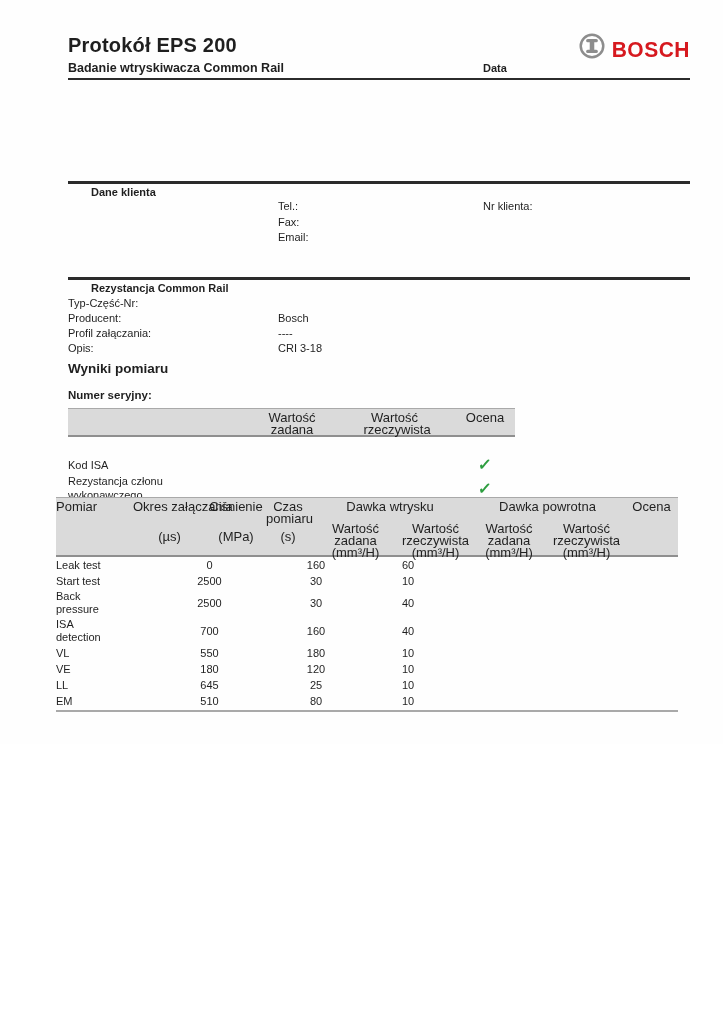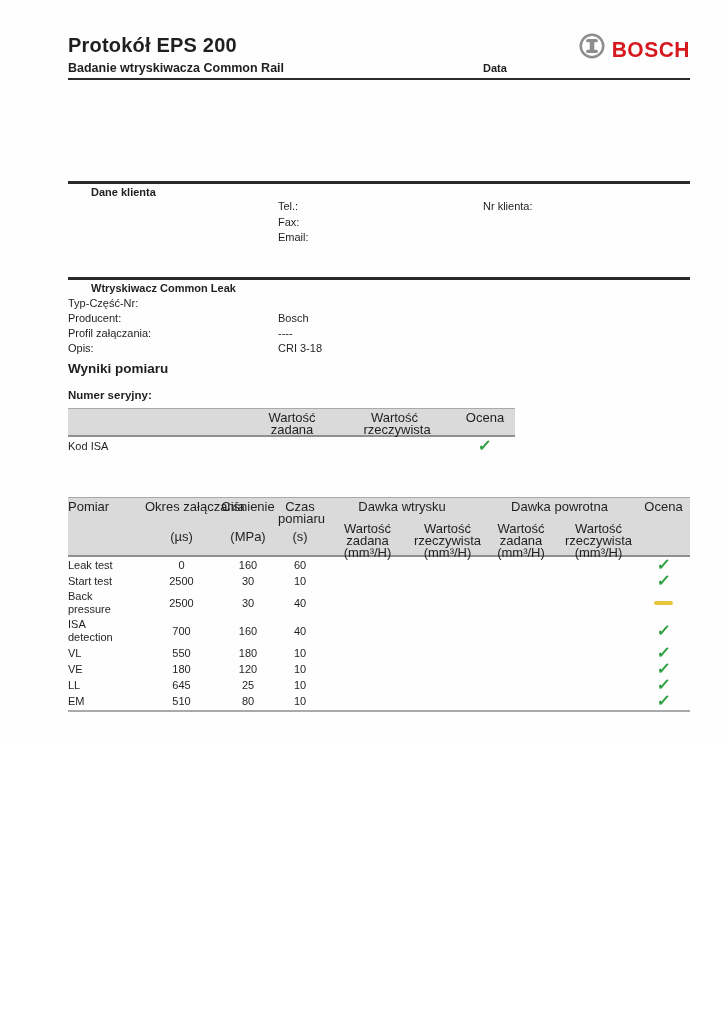--- a/index.html
+++ b/index.html
@@ -71,34 +71,34 @@
     display:grid;grid-template-columns:182px 84px 121px 60px;
     height:29px;align-items:start;padding-top:3px;
   }
   .summary-head .wrap span{display:inline-block;max-width:62px;}
   .summary-body-row{
     display:grid;grid-template-columns:182px 84px 121px 60px;
     align-items:center;
   }
   .summary-body-row .rowlabel{font-size:11px;line-height:13.5px;padding:1.5px 0;}
   .summary-body-row .rowlabel span{display:inline-block;max-width:105px;}
-  .sum-r0{margin-top:1px;min-height:16px;}
+  .sum-r0{margin-top:20px;min-height:16px;}
   .sum-r1{min-height:28px;}
 
   
-  .main-table{left:68px;top:497px;width:622px;}
+  .main-table{left:56px;top:497px;width:622px;}
   .mcols{display:grid;grid-template-columns:77px 73px 60px 44px 91px 69px 78px 77px 53px;}
   .main-head{height:60px;padding-top:3px;box-sizing:border-box;
     grid-template-rows:22px 32px;}
   .main-head .h1{align-self:start;}
   .main-head .nowrap{white-space:nowrap;}
   .main-head .left{text-align:left;}
   .main-head .sub{align-self:start;}
   .main-head .unit{align-self:end;padding-bottom:12px;}
-  .main-body .mrow{min-height:15px;align-items:center;}
+  .main-body .mrow{min-height:15px;align-items:center;gap:40px;}
   .main-body .name{font-size:11px;line-height:13px;padding:1px 0;}
   .main-body .name span{display:inline-block;max-width:58px;}
   .main-body .num{font-size:11px;text-align:center;}
   .main-body{border-bottom:2px solid #a9a9a9;padding-bottom:1px;}
 
   
   .footer-rule{left:68px;top:957px;width:622px;height:1.5px;background:#3a3a3a;}
   .strona{left:76px;top:962px;font-size:15px;}
   .bosch-logo-footer{top:959px;right:33px;}
 </style>
@@ -125,21 +125,21 @@
   </div>
 
   <div class="abs rule-dark sec1-rule"></div>
   <div class="abs blabel dane-klienta">Dane klienta</div>
   <div class="abs label tel-label">Tel.:</div>
   <div class="abs label fax-label">Fax:</div>
   <div class="abs label email-label">Email:</div>
   <div class="abs label nrklienta-label">Nr klienta:</div>
 
   <div class="abs rule-dark sec2-rule"></div>
-  <div class="abs blabel wtryskiwacz-title">Wtryskiwacz Common Leak</div>
+  <div class="abs blabel wtryskiwacz-title">Rezystancja Common Rail</div>
 
   <div class="abs label inj-label inj-r0">Typ-Część-Nr:</div>
   <div class="abs label inj-value inj-r0"></div>
   <div class="abs label inj-label inj-r1">Producent:</div>
   <div class="abs label inj-value inj-r1">Bosch</div>
   <div class="abs label inj-label inj-r2">Profil załączania:</div>
   <div class="abs label inj-value inj-r2">----</div>
   <div class="abs label inj-label inj-r3">Opis:</div>
   <div class="abs label inj-value inj-r3">CRI 3-18</div>
 
@@ -148,20 +148,26 @@
 
   <div class="abs summary-table">
     <div class="summary-head band">
       <div class="hcell"></div>
       <div class="hcell">Wartość zadana</div>
       <div class="hcell wrap"><span>Wartość rzeczywista</span></div>
       <div class="hcell">Ocena</div>
     </div>
     <div class="summary-body-row sum-r0">
       <div class="rowlabel"><span>Kod ISA</span></div>
+      <div></div>
+      <div></div>
+      <div class="result ok"></div>
+    </div>
+    <div class="summary-body-row sum-r1">
+      <div class="rowlabel"><span>Rezystancja członu wykonawczego</span></div>
       <div></div>
       <div></div>
       <div class="result ok"></div>
     </div>
   </div>
 
   <div class="abs main-table">
     <div class="mcols main-head band">
 
       <div class="hcell h1 left">Pomiar</div>

